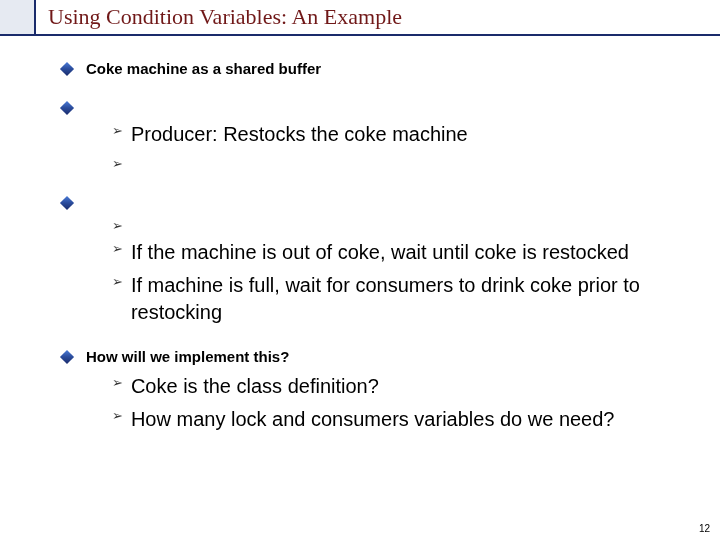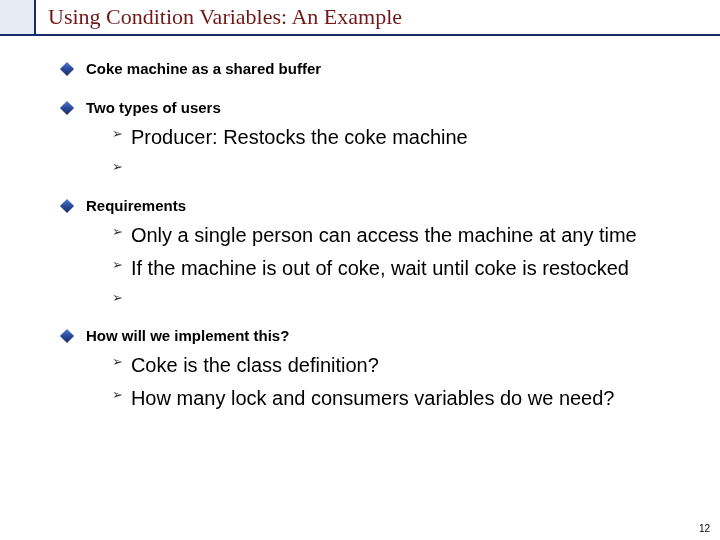--- a/index.html
+++ b/index.html
@@ -106,47 +106,45 @@
 
 <div class="content">
 
   <div class="top-item">
     <div class="diamond"></div>
     <div class="top-label">Coke machine as a shared buffer</div>
   </div>
 
   <div class="top-item tight">
     <div class="diamond"></div>
-    <div class="top-label">Two types of users</div>
   </div>
   <div class="sub-list">
     <div class="sub-item">
       <span class="arrow">➢</span>
       <span class="sub-text">Producer: Restocks the coke machine</span>
     </div>
     <div class="sub-item">
       <span class="arrow">➢</span>
     </div>
   </div>
 
   <div class="top-item tight">
     <div class="diamond"></div>
-    <div class="top-label">Requirements</div>
   </div>
   <div class="sub-list">
     <div class="sub-item">
       <span class="arrow">➢</span>
-      <span class="sub-text">Only a single person can access the machine at any time</span>
     </div>
     <div class="sub-item">
       <span class="arrow">➢</span>
       <span class="sub-text">If the machine is out of coke, wait until coke is restocked</span>
     </div>
     <div class="sub-item">
       <span class="arrow">➢</span>
+      <span class="sub-text">If machine is full, wait for consumers to drink coke prior to restocking</span>
     </div>
   </div>
 
   <div class="top-item tight">
     <div class="diamond"></div>
     <div class="top-label">How will we implement this?</div>
   </div>
   <div class="sub-list">
     <div class="sub-item">
       <span class="arrow">➢</span>

